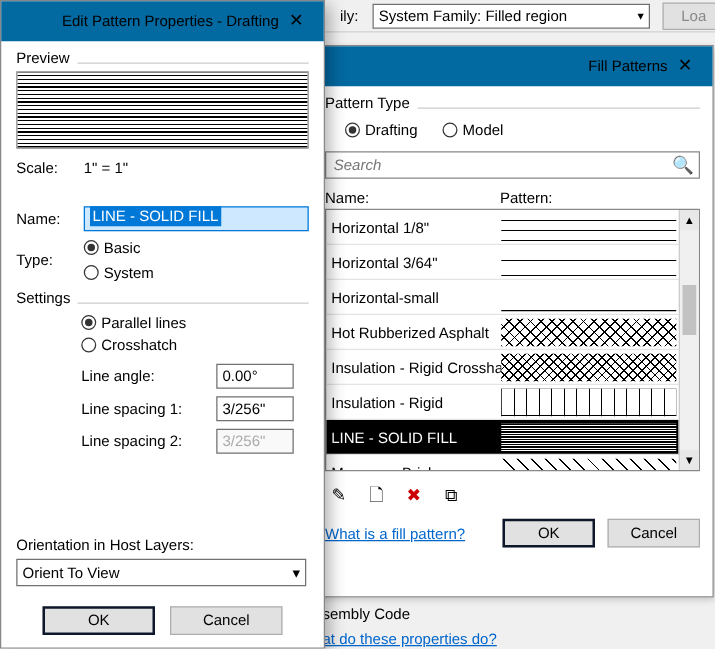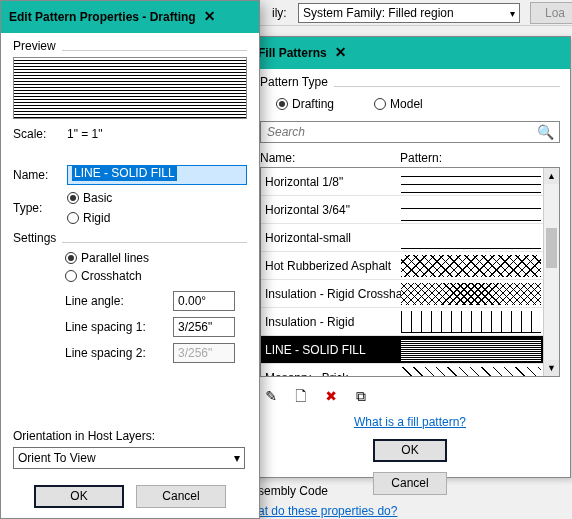--- a/index.html
+++ b/index.html
@@ -1,37 +1,37 @@
 <!DOCTYPE html>
 <html><head>
 <meta charset="utf-8">
 <style>
   * { box-sizing: border-box; font-family: "Segoe UI", Tahoma, sans-serif; font-size: 12px; }
   body { margin: 0; width: 572px; height: 519px; background: #f0f0f0; position: relative; overflow: hidden; }
   .dlg { position: absolute; background: #fff; border: 1px solid #888; }
-  .titlebar { display: flex; align-items: center; justify-content: flex-start; padding: 6px 8px; background: #14b8a6; font-weight: bold; }
+  .titlebar { display: flex; align-items: center; justify-content: flex-end; padding: 6px 8px; background: #0369a1; }
   .titlebar .closebtn { width: 28px; height: 20px; text-align: center; font-size: 14px; line-height: 18px; cursor: default; }
 
   
   .bg-strip { position: absolute; top: 0; left: 0; right: 0; height: 26px; background: #f0f0f0; border-bottom: 1px solid #d0d0d0; display: flex; align-items: center; }
   .fam-label { position: absolute; left: 272px; top: 6px; }
   .fam-combo { position: absolute; left: 298px; top: 3px; width: 222px; height: 20px; border: 1px solid #707070; background: #fff; display: flex; align-items: center; padding: 0 4px; justify-content: space-between; }
   .fam-combo .arrow { font-size: 10px; }
   .load-btn { position: absolute; left: 530px; top: 2px; height: 22px; width: 50px; border: 1px solid #adadad; background: #e1e1e1; color: #888; text-align: center; line-height: 20px; }
 
   .bottom-bg { position: absolute; left: 250px; top: 480px; right: 0; display: flex; flex-direction: column; gap: 6px; padding: 4px 8px; }
   .link { color: #0066cc; text-decoration: underline; cursor: pointer; }
 
   
   #fill-dlg { left: 249px; top: 36px; width: 322px; height: 442px; box-shadow: 2px 2px 6px rgba(0,0,0,.2); }
   #fill-dlg .body { padding: 6px 10px; }
   .group-label { color: #000; margin: 0 0; }
   .hr-line { height: 1px; background: #ccc; flex: 1; margin-left: 6px; margin-top: 8px; }
   .grp-row { display: flex; align-items: center; }
-  .radio-row { display: flex; gap: 40px; margin: 8px 0 10px 16px; }
+  .radio-row { display: flex; gap: 20px; margin: 8px 0 10px 16px; }
   .radio { display: flex; gap: 4px; align-items: center; }
   .radio-circle { width: 12px; height: 12px; border: 1px solid #333; border-radius: 50%; display: inline-flex; align-items: center; justify-content: center; }
   .radio-dot { width: 6px; height: 6px; background: #333; border-radius: 50%; }
   .search-box { display: flex; border: 1px solid #888; height: 22px; align-items: center; padding: 0 4px; justify-content: flex-start; margin-bottom: 8px; }
   .search-box input { border: none; outline: none; flex: 1; font-style: italic; color: #888; }
   .mag { font-size: 14px; }
   .list-hdr { display: flex; font-weight: normal; margin-bottom: 2px; }
   .list-hdr > div:first-child { width: 140px; }
   .pattern-list { border: 1px solid #888; height: 210px; position: relative; display: flex; }
   .pattern-rows { flex: 1; overflow: hidden; }
@@ -48,21 +48,21 @@
   .sw-hsmall { background: linear-gradient(0deg,#000 0 1px,transparent 1px 100%); background-position: 0 50%; }
   .sw-hot { background: repeating-linear-gradient(45deg,#000 0 1px,transparent 1px 6px), repeating-linear-gradient(-45deg,#000 0 1px,transparent 1px 6px); }
   .sw-ins { background: repeating-linear-gradient(90deg,#000 0 1px,transparent 1px 10px), repeating-linear-gradient(0deg,#000 0 1px,transparent 1px 22px); }
   .sw-insx { background: repeating-linear-gradient(45deg,#000 0 1px,transparent 1px 5px), repeating-linear-gradient(-45deg,#000 0 1px,transparent 1px 5px); }
   .sw-solid { background: repeating-linear-gradient(0deg,#fff 0 1px,transparent 1px 2px); background-color:#000; }
   .sw-brick { background: repeating-linear-gradient(45deg,#000 0 1px,transparent 1px 8px); }
   .tool-row { display: flex; gap: 8px; margin: 8px 0; }
   .tool { width: 22px; height: 22px; border: 1px solid transparent; text-align: center; line-height: 20px; font-size: 14px; }
   .btn { height: 23px; border: 1px solid #adadad; background: #e1e1e1; text-align: center; line-height: 21px; cursor: default; }
   .btn.primary { border: 2px solid #0f172a; line-height: 19px; }
-  .dlg-bot { display: flex; gap: 10px; align-items: center; margin-top: 6px; flex-direction: column; }
+  .dlg-bot { display: flex; gap: 10px; align-items: center; margin-top: 6px; }
   .dlg-bot .link { flex: 1; }
   .dlg-bot .btn { width: 74px; }
 
   
   #edit-dlg { left: 0; top: 0; width: 260px; height: 519px; box-shadow: 4px 4px 12px rgba(0,0,0,.3); z-index: 10; }
   #edit-dlg .body { padding: 6px 12px; }
   .preview-box { border: 1px solid #888; height: 62px; margin: 4px 0 8px 0; background: repeating-linear-gradient(0deg,#000 0 1px,transparent 1px 3px); }
   .form-row { display: flex; align-items: center; margin: 6px 0; gap: 8px; }
   .form-row > label { width: 46px; }
   .name-input { flex: 1; border: 1px solid #0078d7; height: 20px; padding: 0 4px; background: #cde8ff; color: #000; }
@@ -199,21 +199,21 @@
       <label>Type:</label>
       <div>
         <div class="radio">
           <span class="radio-circle">
               <span class="radio-dot"></span>
             </span>
           <span>Basic</span>
         </div>
         <div class="radio" style="margin-top:6px">
           <span class="radio-circle"></span>
-          <span>Rigid</span>
+          <span>System</span>
         </div>
       </div>
     </div>
     <div class="grp-row" style="margin-top:6px">
       <span>Settings</span>
       <div class="hr-line"></div>
     </div>
     <div class="indent" style="margin-top:6px">
       <div class="radio">
         <span class="radio-circle">

